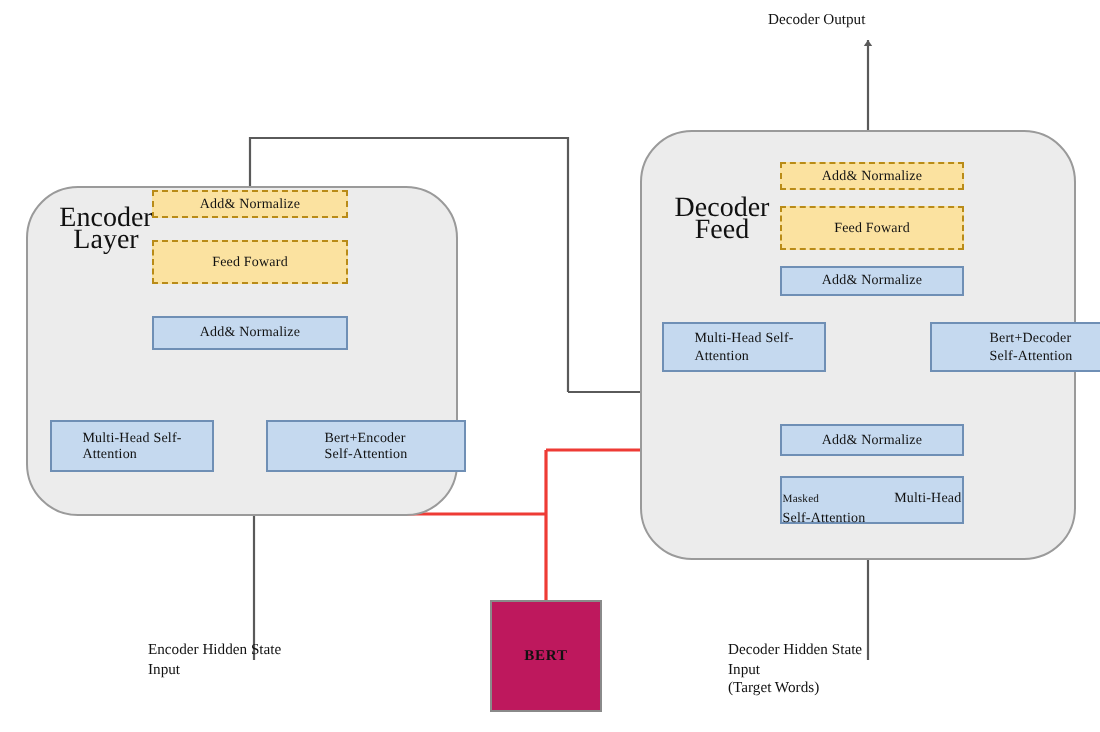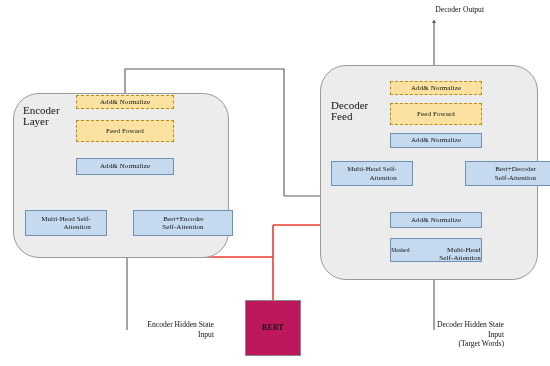--- a/index.html
+++ b/index.html
@@ -16,51 +16,51 @@
 
   .panel{
     position:absolute;
     background:#ececec;
     border:1px solid #9a9a9a;
     border-radius:26px;
     box-sizing:border-box;
   }
   .panel-title{
     position:absolute;
-    font-size:11px;
+    font-size:14px;
     line-height:10.5px;
     color:#111;
     white-space:pre-line;
-    text-align:left;
+    text-align:center;
   }
   .node{
     position:absolute;
     box-sizing:border-box;
     display:flex;
     align-items:center;
     justify-content:center;
-    text-align:right;
+    text-align:left;
     font-size:7px;
     line-height:8.4px;
     color:#111;
     white-space:pre-line;
     letter-spacing:.1px;
   }
   .blue{background:#c5d9ef;border:1px solid #6f8fb5;}
   .yellow{background:#fbe2a0;border:1px dashed #b98b17;}
   .bert{
     background:#be185d;border:1px solid #8a8a8a;
     font-size:7.5px;font-weight:bold;letter-spacing:.4px;color:#111;
   }
   .masked-small{font-size:5.6px;}
   .caption{
     position:absolute;
     font-size:7.6px;
     line-height:9.6px;
-    text-align:right;
+    text-align:left;
     white-space:pre-line;
     color:#111;
   }
 </style>
 </head>
 <body>
 
 <div id="stage">
 
   <svg id="wires" viewBox="0 0 550 366">

